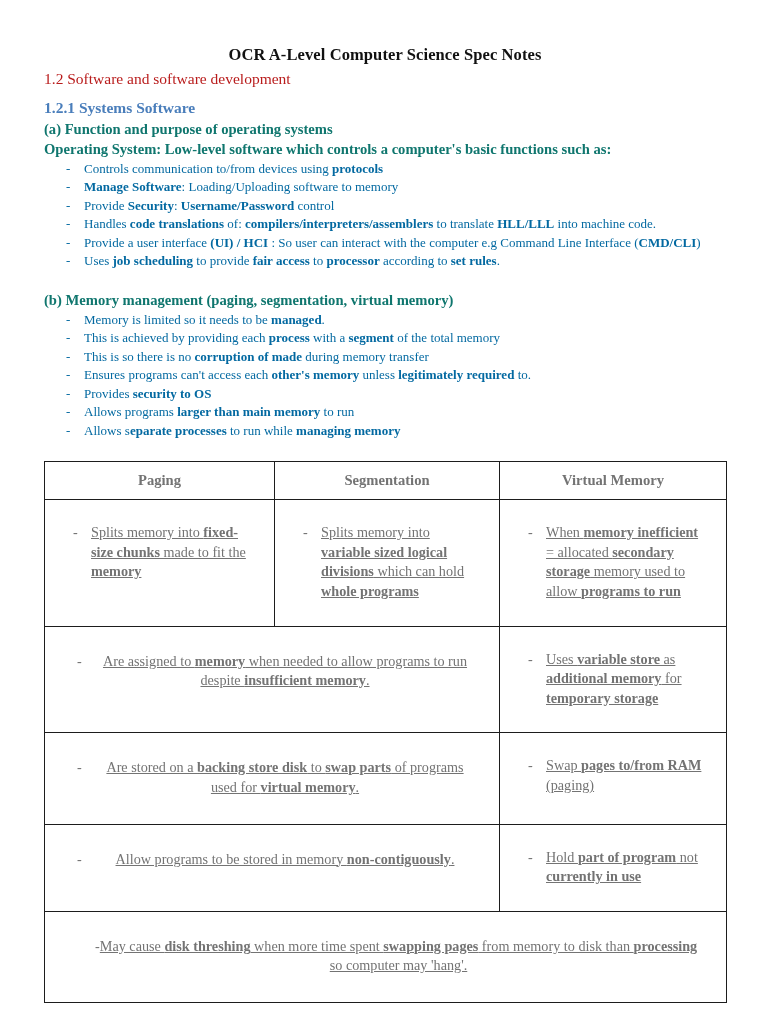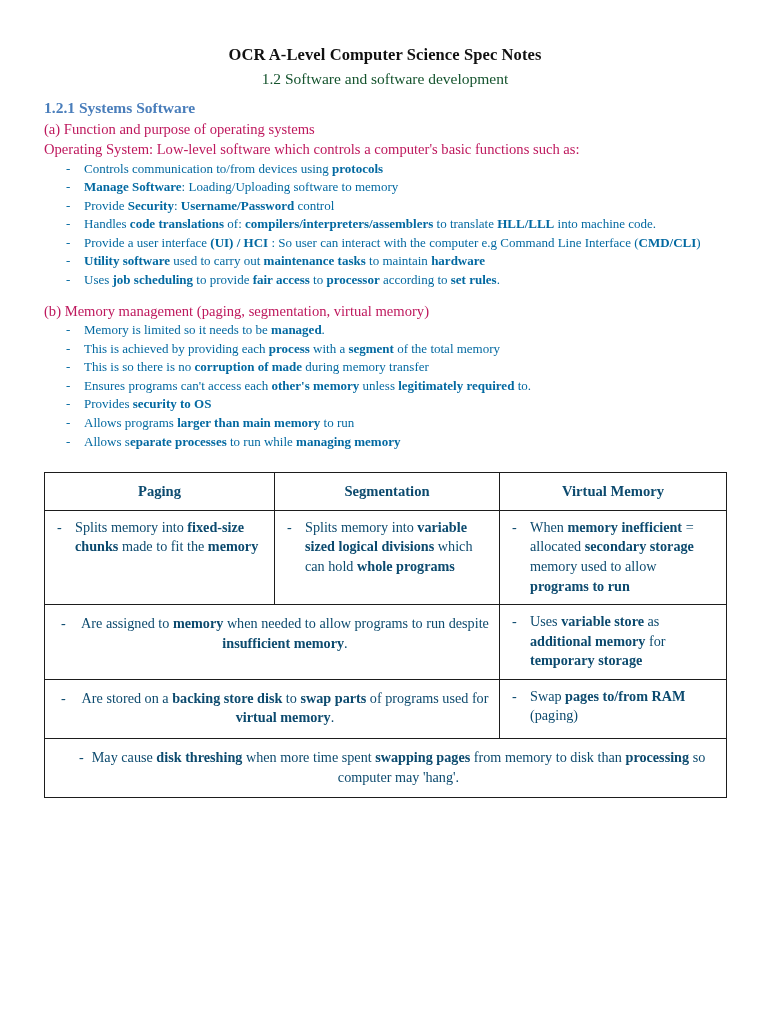--- a/index.html
+++ b/index.html
@@ -33,42 +33,43 @@
   .doc-title {
     text-align: center;
     font-size: 16.5px;
     font-weight: bold;
     line-height: 1.32;
     letter-spacing: 0.1px;
     margin: 0;
     color: #111111;
   }
   .doc-subtitle {
-    text-align: center;
+    text-align: left;
     font-size: 15.5px;
     font-weight: normal;
     line-height: 1.32;
     margin: 3px 0 0 0;
-    color: #14532d;
+    color: #b91c1c;
   }
   .section-heading {
     font-size: 15.5px;
     font-weight: bold;
     color: #4a7ebb;
     margin: 9px 0 1px 0;
     line-height: 1.3;
   }
   .para {
     font-size: 14.6px;
     line-height: 1.38;
     margin: 0;
-    color: #be185d;
+    color: #0f766e;
+    font-weight: bold;
   }
   .para.spaced-above {
-    margin-top: 12px;
+    margin-top: 20px;
   }
 
   
   ul.dash-list {
     list-style: none;
     margin: 0;
     padding: 0;
   }
   ul.dash-list > li {
     position: relative;
@@ -92,21 +93,21 @@
     width: 682px;
     margin-top: 21px;
     table-layout: fixed;
   }
   .spec-table td, .spec-table th {
     border: 1.2px solid #1d1d1d;
     vertical-align: top;
     padding: 7px 8px 8px 8px;
     font-size: 14.2px;
     line-height: 1.38;
-    color: #0c4a6e;
+    color: #737373;
     font-weight: normal;
   }
   .spec-table th {
     text-align: center;
     font-weight: bold;
     font-size: 14.6px;
     padding: 8px 6px 9px 6px;
     vertical-align: middle;
   }
   .col-1 { width: 230px; }
@@ -114,21 +115,22 @@
   .col-3 { width: 227px; }
 
   .cell-list {
     list-style: none;
     margin: 0;
     padding: 0;
   }
   .cell-list > li {
     position: relative;
     padding-left: 22px;
-    margin: 0;
+    margin: 16px;
+    text-decoration: underline;
   }
   .cell-list > li::before {
     content: "-";
     position: absolute;
     left: 4px;
     top: 0;
   }
   
   td.merged .cell-list > li {
     text-align: center;
@@ -162,21 +164,20 @@
 
     <p class="para">(a) Function and purpose of operating systems</p>
     <p class="para">Operating System: Low-level software which controls a computer's basic functions such as:</p>
 
     <ul class="dash-list">
       <li>Controls communication to/from devices using <b>protocols</b></li>
       <li><b>Manage Software</b>: Loading/Uploading software to memory</li>
       <li>Provide <b>Security</b>: <b>Username/Password</b> control</li>
       <li>Handles <b>code translations</b> of: <b>compilers/interpreters/assemblers</b> to translate <b>HLL/LLL</b> into machine code.</li>
       <li>Provide a user interface <b>(UI) / HCI</b> : So user can interact with the computer e.g Command Line Interface (<b>CMD/CLI</b>)</li>
-      <li><b>Utility software</b> used to carry out <b>maintenance tasks</b> to maintain <b>hardware</b></li>
       <li>Uses <b>job scheduling</b> to provide <b>fair access</b> to <b>processor</b> according to <b>set rules</b>.</li>
     </ul>
 
     <p class="para spaced-above">(b) Memory management (paging, segmentation, virtual memory)</p>
 
     <ul class="dash-list">
       <li>Memory is limited so it needs to be <b>managed</b>.</li>
       <li>This is achieved by providing each <b>process</b> with a <b>segment</b> of the total memory</li>
       <li>This is so there is no <b>corruption of made</b> during memory transfer</li>
       <li>Ensures programs can't access each <b>other's memory</b> unless <b>legitimately required</b> to.</li>
@@ -234,20 +235,32 @@
               <li>Are stored on a <b>backing store disk</b> to <b>swap parts</b> of programs used for <b>virtual memory</b>.</li>
             </ul>
           </td>
           <td>
             <ul class="cell-list">
               <li>Swap <b>pages to/from RAM</b> (paging)</li>
             </ul>
           </td>
         </tr>
         <tr>
+          <td class="merged pad-row" colspan="2">
+            <ul class="cell-list">
+              <li>Allow programs to be stored in memory <b>non-contiguously</b>.</li>
+            </ul>
+          </td>
+          <td>
+            <ul class="cell-list">
+              <li>Hold <b>part of program</b> not <b>currently in use</b></li>
+            </ul>
+          </td>
+        </tr>
+        <tr>
           <td class="merged-full pad-row" colspan="3">
             <ul class="cell-list">
               <li>May cause <b>disk threshing</b> when more time spent <b>swapping pages</b> from memory to disk than <b>processing</b> so computer may 'hang'.</li>
             </ul>
           </td>
         </tr>
       </tbody>
     </table>
 
   </div>

